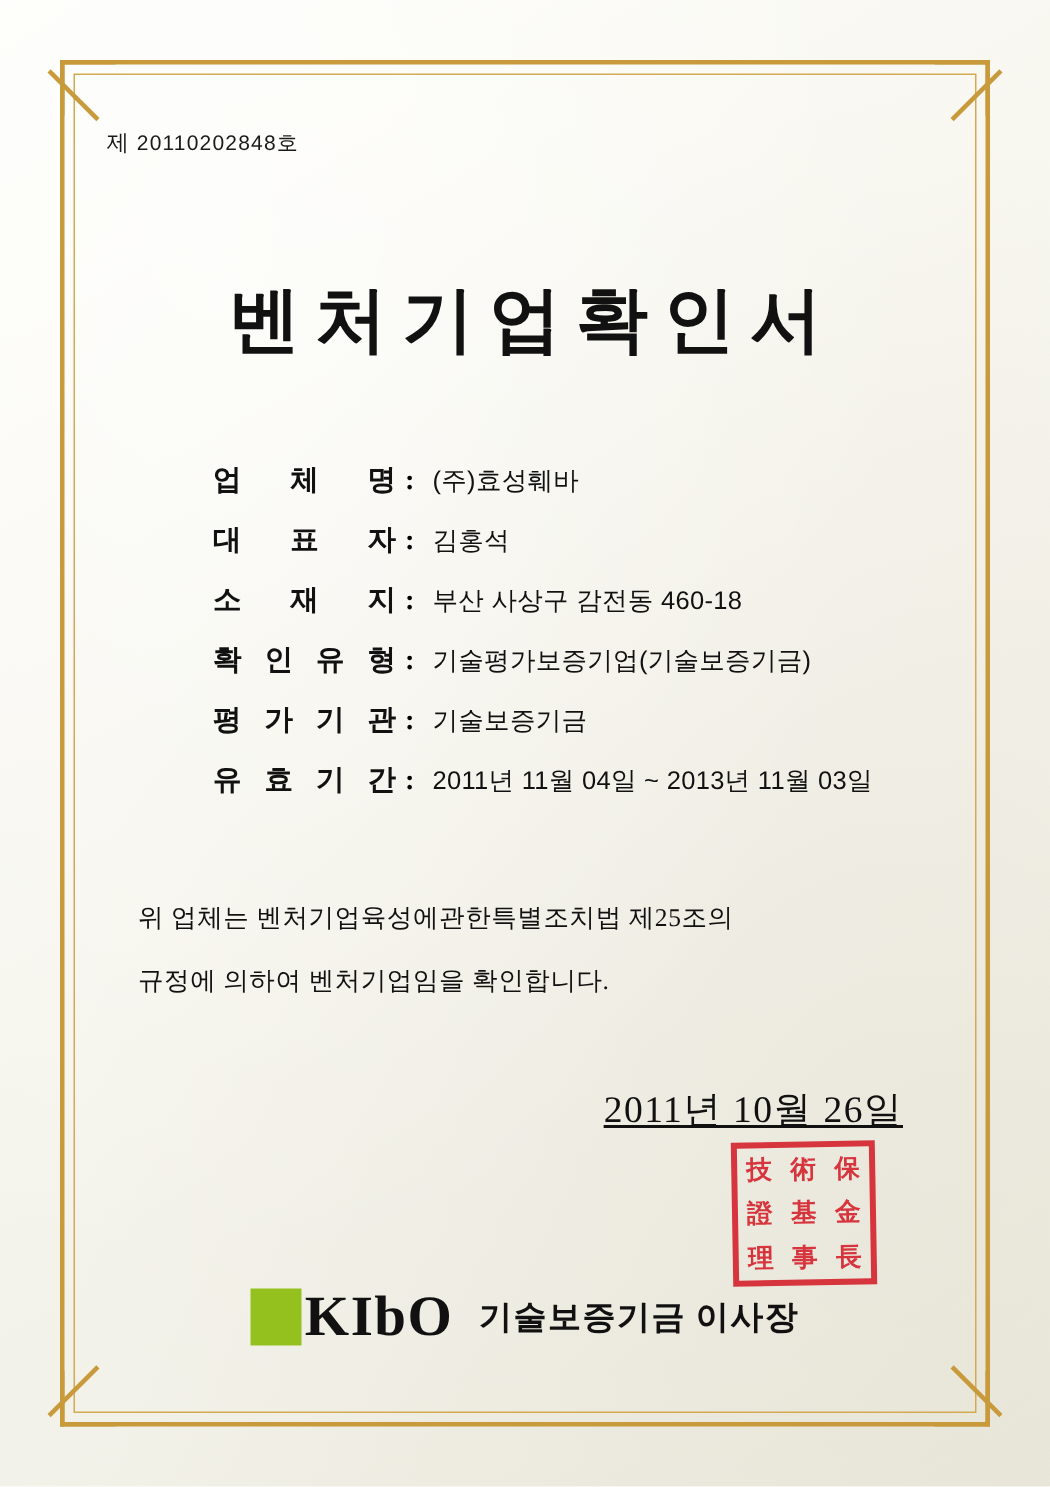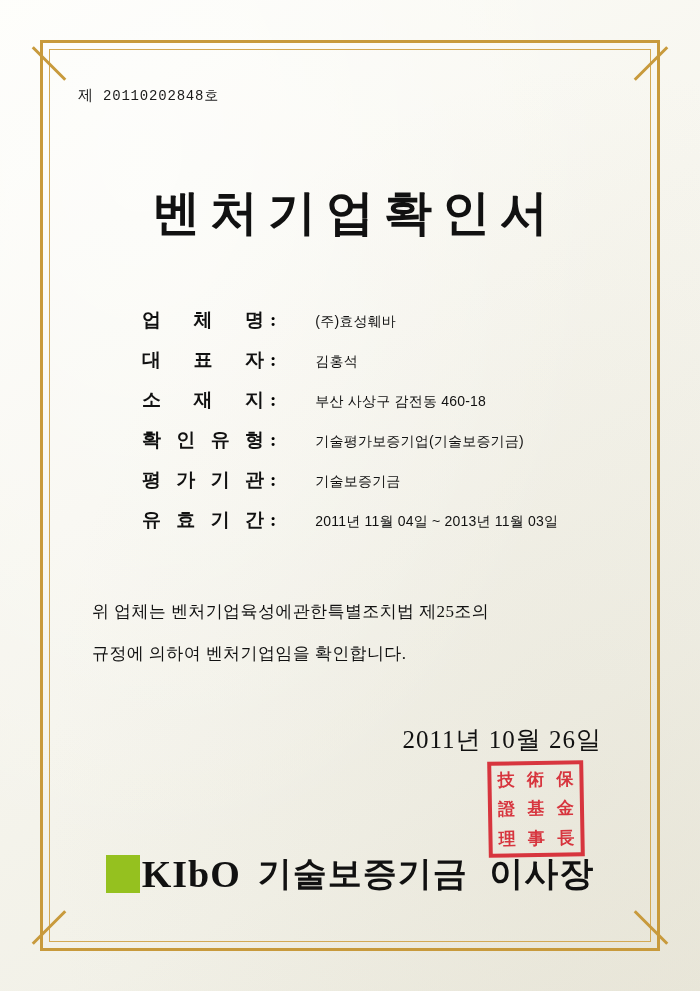--- a/index.html
+++ b/index.html
@@ -82,25 +82,25 @@
   
   .content {
     position: absolute;
     left: 70px;
     top: 62px;
     right: 70px;
     bottom: 62px;
   }
 
   .doc-number {
-    font-family: Liberation Mono, monospace;
+    font-family: Liberation Sans, sans-serif;
     font-size: 15px;
     color: #1a1a1a;
     letter-spacing: 0.5px;
-    margin-left: 8px;
+    margin-left: 1px;
     margin-top: 24px;
     white-space: nowrap;
   }
   .doc-number .num {
     font-size: 14px;
     letter-spacing: 0.8px;
   }
 
   .title {
     text-align: center;
@@ -139,45 +139,45 @@
     padding-right: 6px;
   }
   .field-label .lbl-text span { display: inline-block; }
   .field-colon {
     margin-right: 12px;
     font-weight: bold;
     font-size: 19px;
   }
   .field-value {
     font-family: "Liberation Sans", sans-serif;
-    font-size: 14px;
+    font-size: 17px;
     color: #111111;
     letter-spacing: 0.2px;
     white-space: nowrap;
-    margin-left: 27px;
   }
 
   .statement {
     margin-top: 58px;
     padding: 0 16px 0 22px;
     font-family: "Liberation Serif", serif;
     font-size: 17px;
     line-height: 42px;
     color: #111111;
     letter-spacing: 0.4px;
   }
 
   .date-line {
     margin-top: 48px;
     text-align: right;
     padding-right: 28px;
     font-family: "Liberation Serif", serif;
     font-size: 25px;
     color: #111111;
     letter-spacing: 1px;
+    text-decoration: underline;
   }
 
   
   .footer {
     position: absolute;
     left: 0;
     right: 0;
     bottom: 32px;
     display: flex;
     align-items: center;
@@ -197,22 +197,22 @@
   }
   .logo-text {
     font-family: "Liberation Serif", serif;
     font-size: 38px;
     font-weight: bold;
     letter-spacing: 1px;
     color: #111111;
     line-height: 38px;
   }
   .issuer {
-    font-family: Liberation Mono, monospace;
-    font-size: 34px;
+    font-family: Liberation Serif, serif;
+    font-size: 22px;
     font-weight: bold;
     color: #111111;
     letter-spacing: 1px;
   }
 
   
   .seal {
     position: absolute;
     right: 46px;
     bottom: 72px;

